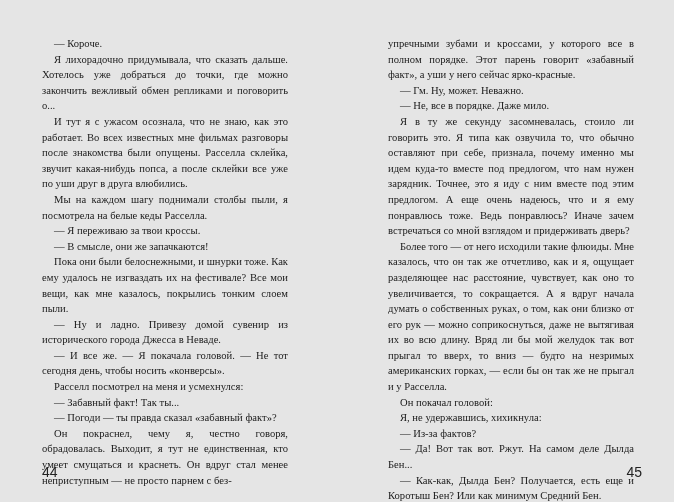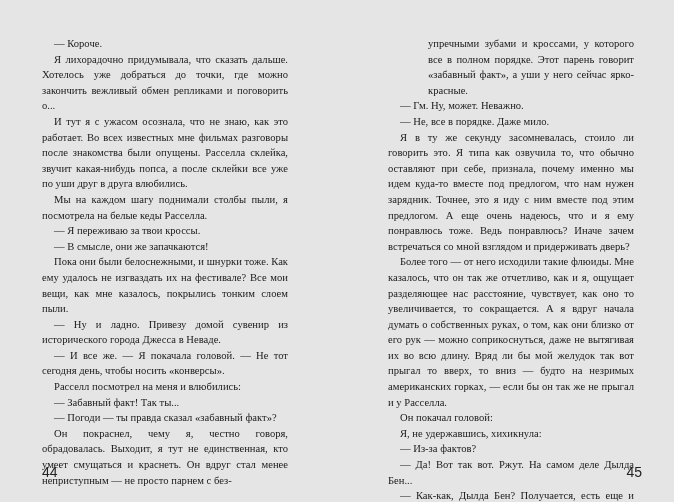--- a/index.html
+++ b/index.html
@@ -9,21 +9,21 @@
   .page.right { left: 337px; }
   .text {
     position: absolute; top: 36px; width: 246px;
     font-family: "Liberation Serif", "DejaVu Serif", serif;
     font-size: 10.6px; line-height: 15.6px; color: #1a1a1a;
     text-align: justify; hyphens: manual;
   }
   .left .text { left: 42px; }
   .right .text { left: 51px; }
   .text p { margin: 0; text-indent: 12px; }
-  .text p.noindent { text-indent: 0; margin-left: 40px; }
+  .text p.noindent { text-indent: 0; }
   .pnum {
     position: absolute; top: 464px;
     font-family: "Liberation Sans", "DejaVu Sans", sans-serif;
     font-size: 14px; color: #222;
   }
   .left .pnum { left: 42px; }
   .right .pnum { left: 624px; left: auto; right: 32px; }
 </style>
 </head>
 <body>
@@ -32,21 +32,21 @@
   <div class="text">
     <p>— Короче.</p>
     <p>Я лихорадочно придумывала, что сказать дальше. Хотелось уже добраться до точки, где можно закончить вежливый обмен репликами и поговорить о...</p>
     <p>И тут я с ужасом осознала, что не знаю, как это работает. Во всех известных мне фильмах разговоры после знакомства были опущены. Расселла склейка, звучит какая-нибудь попса, а после склейки все уже по уши друг в друга влюбились.</p>
     <p>Мы на каждом шагу поднимали столбы пыли, я посмотрела на белые кеды Расселла.</p>
     <p>— Я переживаю за твои кроссы.</p>
     <p>— В смысле, они же запачкаются!</p>
     <p>Пока они были белоснежными, и шнурки тоже. Как ему удалось не изгваздать их на фестивале? Все мои вещи, как мне казалось, покрылись тонким слоем пыли.</p>
     <p>— Ну и ладно. Привезу домой сувенир из исторического города Джесса в Неваде.</p>
     <p>— И все же. — Я покачала головой. — Не тот сегодня день, чтобы носить «конверсы».</p>
-    <p>Расселл посмотрел на меня и влюбились:</p>
+    <p>Расселл посмотрел на меня и усмехнулся:</p>
     <p>— Забавный факт! Так ты...</p>
     <p>— Погоди — ты правда сказал «забавный факт»?</p>
     <p>Он покраснел, чему я, честно говоря, обрадовалась. Выходит, я тут не единственная, кто умеет смущаться и краснеть. Он вдруг стал менее неприступным — не просто парнем с без-</p>
   </div>
   <div class="pnum">44</div>
 </div>
 
 <div class="page right">
   <div class="text">
     <p class="noindent">упречными зубами и кроссами, у которого все в полном порядке. Этот парень говорит «забавный факт», а уши у него сейчас ярко-красные.</p>

